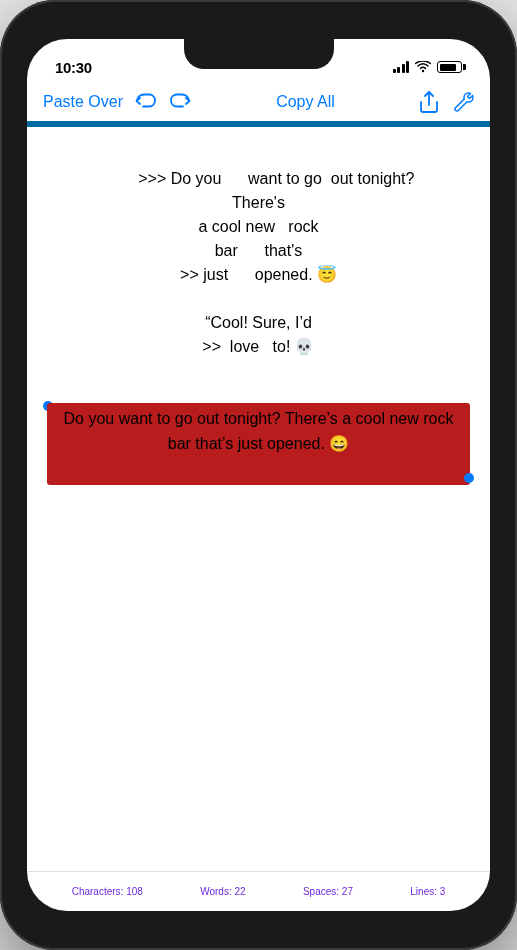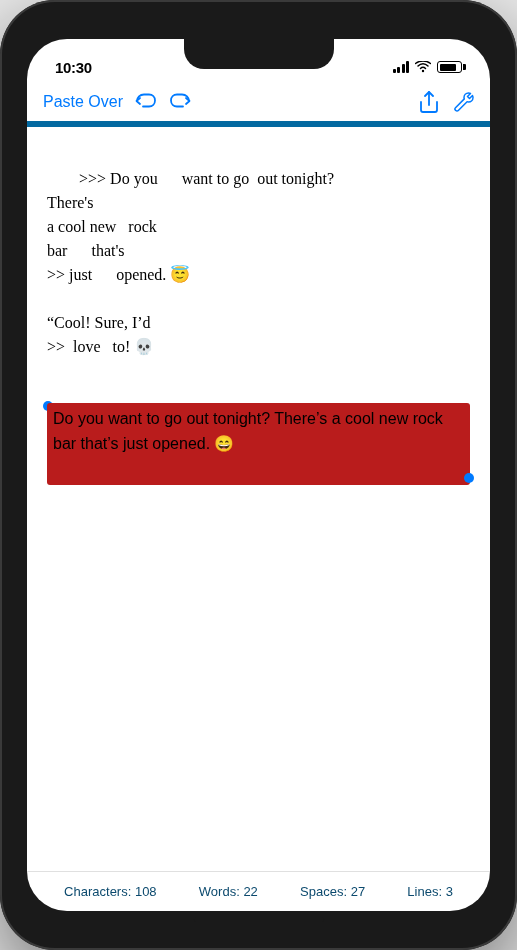--- a/index.html
+++ b/index.html
@@ -15,20 +15,21 @@
     .phone-frame {
       width: 517px;
       height: 950px;
       background: #1a1a1a;
       border-radius: 55px;
       position: relative;
       box-shadow: 0 30px 80px rgba(0,0,0,0.5), inset 0 0 0 2px #3a3a3a;
       display: flex;
       flex-direction: column;
       align-items: center;
+      text-align: center;
     }
 
     .phone-screen {
       width: 463px;
       height: 872px;
       background: #ffffff;
       border-radius: 40px;
       margin-top: 39px;
       overflow: hidden;
       position: relative;
@@ -158,21 +159,21 @@
       position: relative;
       display: flex;
       flex-direction: column;
     }
 
     .raw-text-section {
       font-size: 16px;
       line-height: 1.5;
       color: #000;
       white-space: pre;
-      font-family: Liberation Serif, serif;
+      font-family: Liberation Sans, sans-serif;
       margin-bottom: 16px;
     }
 
     .selected-text-section {
       background: #b91c1c;
       border-radius: 3px;
       padding: 4px 6px;
       font-size: 16px;
       line-height: 1.55;
       color: #000;
@@ -205,22 +206,22 @@
       height: 40px;
       border-top: 1px solid #e0e0e0;
       display: flex;
       align-items: center;
       justify-content: space-around;
       padding: 0 16px;
       flex-shrink: 0;
     }
 
     .stat-item {
-      font-size: 13px;
-      color: #0c4a6e;
+      font-size: 10px;
+      color: #6d28d9;
     }
 
     
     .home-indicator {
       width: 130px;
       height: 5px;
       background: #1a1a1a;
       border-radius: 3px;
       margin-top: 6px;
       margin-bottom: 8px;
@@ -263,20 +264,21 @@
       <svg width="22" height="18" viewBox="0 0 22 18" fill="none">
         <path d="M2 8 C2 4.5 5 1.5 9 1.5 L14 1.5 C17.5 1.5 20 4 20 7.5 C20 11 17.5 13.5 14 13.5 L8 13.5" stroke="#007aff" stroke-width="1.8" stroke-linecap="round" fill="none"></path>
         <path d="M5 5 L1.5 8 L5 11" stroke="#007aff" stroke-width="1.8" stroke-linecap="round" stroke-linejoin="round" fill="none"></path>
       </svg>
 
       <svg width="22" height="18" viewBox="0 0 22 18" fill="none">
         <path d="M20 8 C20 4.5 17 1.5 13 1.5 L8 1.5 C4.5 1.5 2 4 2 7.5 C2 11 4.5 13.5 8 13.5 L14 13.5" stroke="#007aff" stroke-width="1.8" stroke-linecap="round" fill="none"></path>
         <path d="M17 5 L20.5 8 L17 11" stroke="#007aff" stroke-width="1.8" stroke-linecap="round" stroke-linejoin="round" fill="none"></path>
       </svg>
 
+      <span class="toolbar-copy">Copy All</span>
 
       <div class="toolbar-right">
 
         <svg width="18" height="22" viewBox="0 0 18 22" fill="none">
           <path d="M9 1 L9 14" stroke="#007aff" stroke-width="1.8" stroke-linecap="round"></path>
           <path d="M5 5 L9 1 L13 5" stroke="#007aff" stroke-width="1.8" stroke-linecap="round" stroke-linejoin="round"></path>
           <path d="M1 11 L1 19 C1 20.1 1.9 21 3 21 L15 21 C16.1 21 17 20.1 17 19 L17 11" stroke="#007aff" stroke-width="1.8" stroke-linecap="round"></path>
         </svg>
 
         <svg width="20" height="20" viewBox="0 0 20 20" fill="none">

